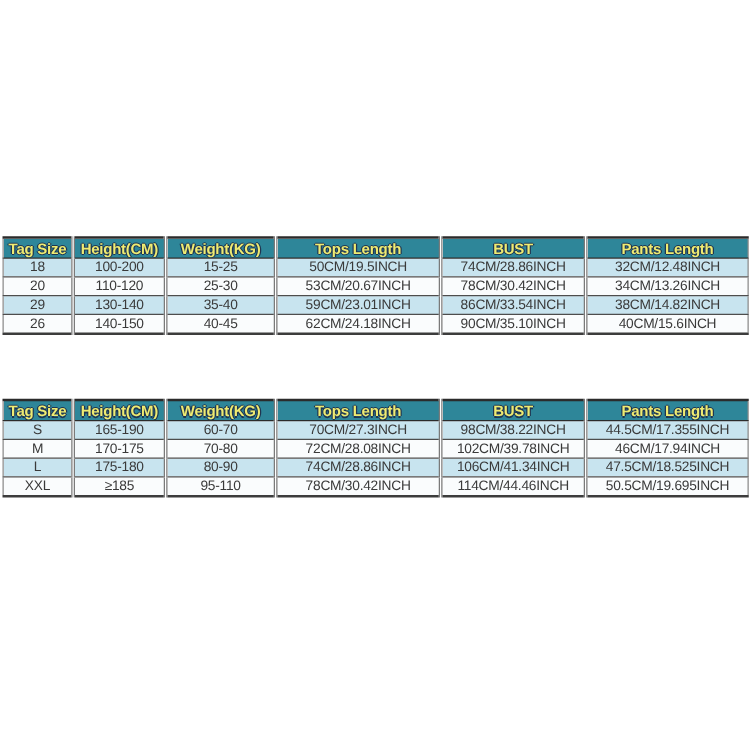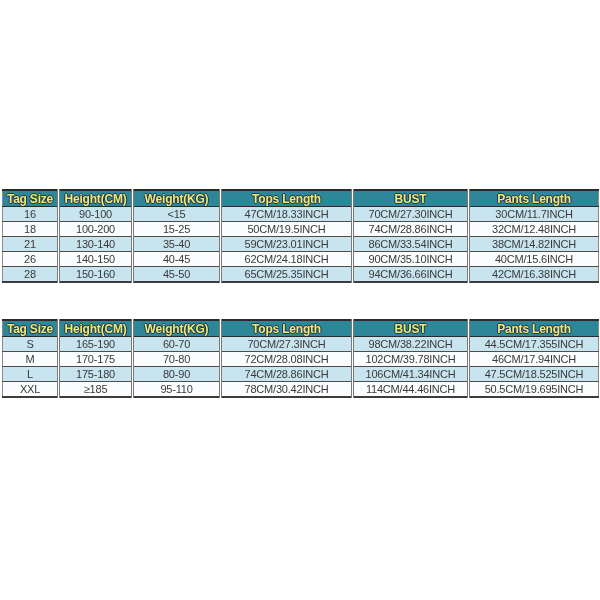--- a/index.html
+++ b/index.html
@@ -64,58 +64,50 @@
         <th>Tag Size</th>
         <th>Height(CM)</th>
         <th>Weight(KG)</th>
         <th>Tops Length</th>
         <th>BUST</th>
         <th>Pants Length</th>
       </tr>
     </thead>
     <tbody id="kids-body">
         <tr>
-          <td>16</td>
-          <td>90-100</td>
-          <td>&lt;15</td>
-          <td>47CM/18.33INCH</td>
-          <td>70CM/27.30INCH</td>
-          <td>30CM/11.7INCH</td>
-        </tr>
-        <tr>
           <td>18</td>
           <td>100-200</td>
           <td>15-25</td>
           <td>50CM/19.5INCH</td>
           <td>74CM/28.86INCH</td>
           <td>32CM/12.48INCH</td>
         </tr>
         <tr>
-          <td>21</td>
+          <td>20</td>
+          <td>110-120</td>
+          <td>25-30</td>
+          <td>53CM/20.67INCH</td>
+          <td>78CM/30.42INCH</td>
+          <td>34CM/13.26INCH</td>
+        </tr>
+        <tr>
+          <td>29</td>
           <td>130-140</td>
           <td>35-40</td>
           <td>59CM/23.01INCH</td>
           <td>86CM/33.54INCH</td>
           <td>38CM/14.82INCH</td>
         </tr>
         <tr>
           <td>26</td>
           <td>140-150</td>
           <td>40-45</td>
           <td>62CM/24.18INCH</td>
           <td>90CM/35.10INCH</td>
           <td>40CM/15.6INCH</td>
-        </tr>
-        <tr>
-          <td>28</td>
-          <td>150-160</td>
-          <td>45-50</td>
-          <td>65CM/25.35INCH</td>
-          <td>94CM/36.66INCH</td>
-          <td>42CM/16.38INCH</td>
         </tr>
       </tbody>
   </table>
 
   <table class="size-table t2">
     <colgroup>
       <col class="c0">
         <col class="c1">
         <col class="c2">
         <col class="c3">

